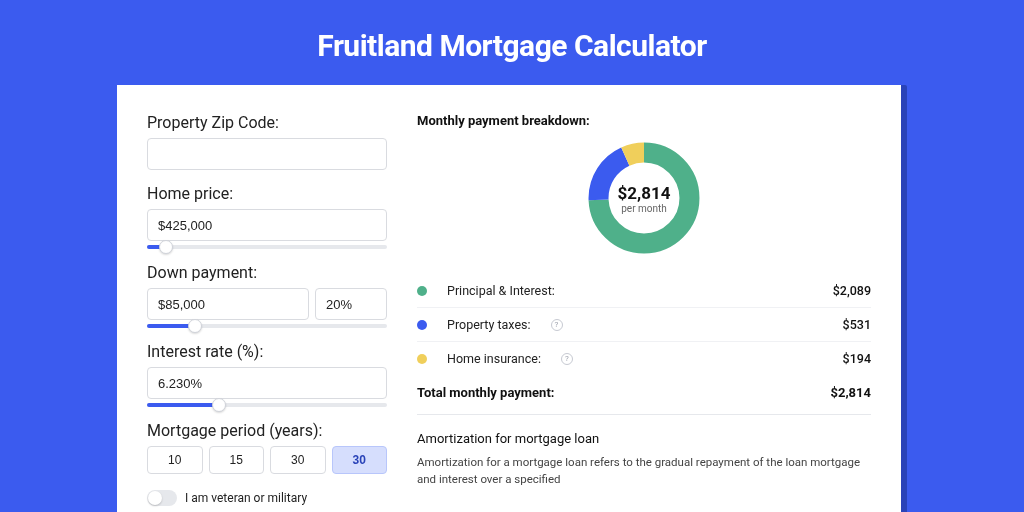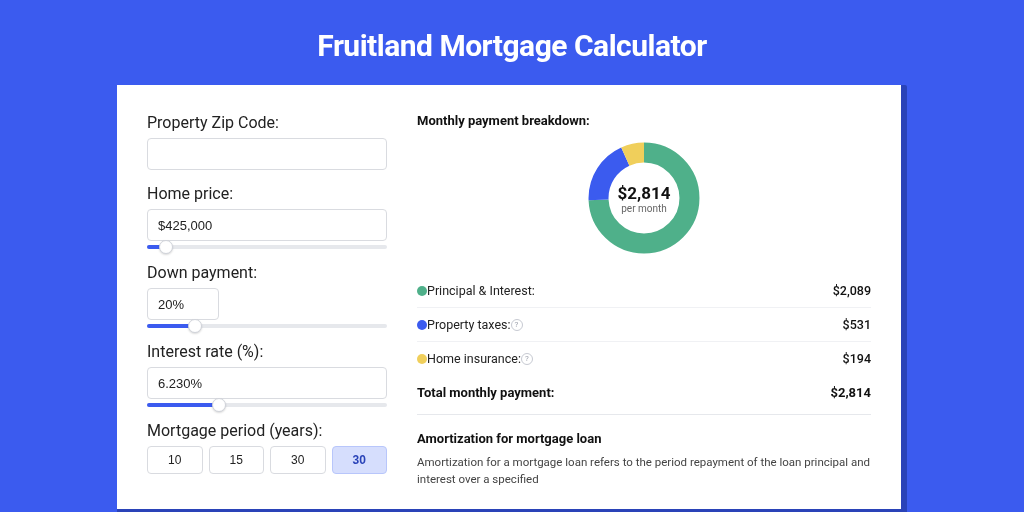--- a/index.html
+++ b/index.html
@@ -148,21 +148,21 @@
 
   .line-item {
     display: flex;
     justify-content: space-between;
     align-items: center;
     padding: 9px 0;
     border-bottom: 1px solid #f0f1f4;
     font-size: 12.5px;
   }
   .line-item:last-of-type { border-bottom: none; }
-  .li-left { display: flex; align-items: center; gap: 0; color: #222; }
+  .li-left { display: flex; align-items: center; gap: 20px; color: #222; }
   .li-dot {
     width: 10px; height: 10px; border-radius: 50%;
     display: inline-block;
   }
   .li-info {
     width: 12px; height: 12px;
     border: 1px solid #c7cad2;
     border-radius: 50%;
     display: inline-flex;
     align-items: center;
@@ -176,21 +176,21 @@
     justify-content: space-between;
     padding: 10px 0 14px 0;
     font-size: 13px;
     font-weight: 700;
     color: #111;
     border-bottom: 1px solid #e6e8ec;
     margin-bottom: 16px;
   }
   .amort-title {
     font-size: 13px;
-    font-weight: 700;
+    font-weight: 400;
     color: #111;
     margin-bottom: 8px;
   }
   .amort-body {
     font-size: 11.5px;
     color: #444;
     line-height: 1.5;
   }
 </style>
 </head>
@@ -213,20 +213,21 @@
       <input class="input" value="$425,000" style="">
       <div class="slider-track">
         <div class="slider-fill" id="price-fill" style="width: 8%;"></div>
         <div class="slider-thumb" id="price-thumb" style="left: 8%;"></div>
       </div>
     </div>
 
     <div class="field">
       <label class="field-label">Down payment:</label>
       <div class="input-row">
+        <input class="input input-lg" value="$85,000" style="">
         <input class="input input-sm" value="20%" style="">
       </div>
       <div class="slider-track">
         <div class="slider-fill" id="down-fill" style="width: 20%;"></div>
         <div class="slider-thumb" id="down-thumb" style="left: 20%;"></div>
       </div>
     </div>
 
     <div class="field">
       <label class="field-label">Interest rate (%):</label>
@@ -240,20 +241,26 @@
     <div class="field">
       <label class="field-label">Mortgage period (years):</label>
       <div class="period-row" id="period-row">
             <button class="period-btn">10</button>
             <button class="period-btn">15</button>
             <button class="period-btn">30</button>
             <button class="period-btn active">30</button>
           </div>
     </div>
 
+    <div class="toggle-row">
+      <div class="toggle">
+        <div class="toggle-knob"></div>
+      </div>
+      <span>I am veteran or military</span>
+    </div>
 
   </div>
 
   <div class="right-col">
     <div class="breakdown-title">Monthly payment breakdown:</div>
 
     <div class="donut-wrap">
       <div class="donut">
         <svg viewBox="0 0 42 42" id="donut-svg">
               <circle cx="21" cy="21" r="15.9155" fill="none" stroke="#4fb08a" stroke-width="7" stroke-dasharray="74.23596304193319 25.76403695806681" stroke-dashoffset="0"></circle>
@@ -292,17 +299,17 @@
             <div class="li-val">$194</div>
           </div>
         </div>
 
     <div class="total-row">
       <span>Total monthly payment:</span>
       <span>$2,814</span>
     </div>
 
     <div class="amort-title">Amortization for mortgage loan</div>
-    <div class="amort-body">Amortization for a mortgage loan refers to the period repayment of the loan principal and interest over a specified</div>
+    <div class="amort-body">Amortization for a mortgage loan refers to the gradual repayment of the loan mortgage and interest over a specified</div>
   </div>
 
 </div>
 </div>
 
 </body></html>

